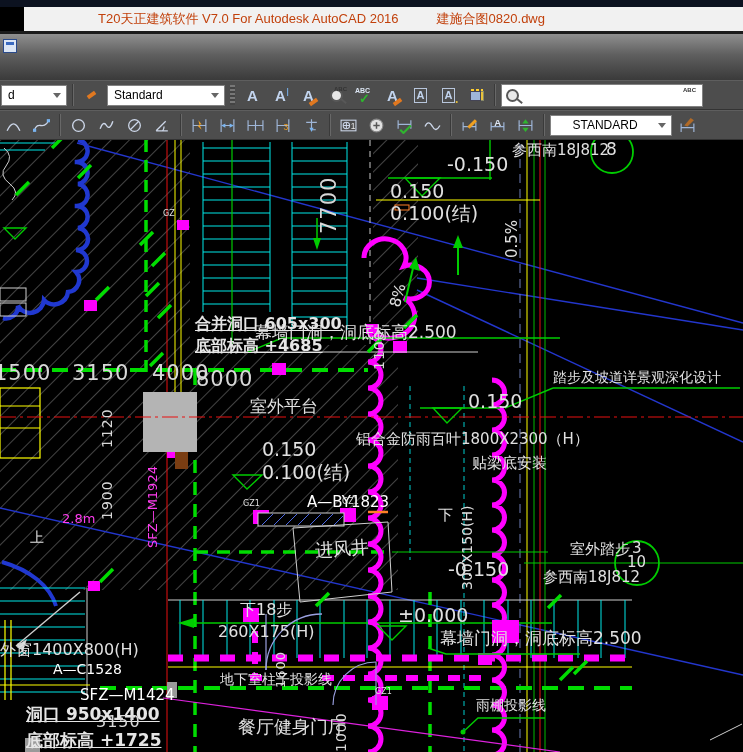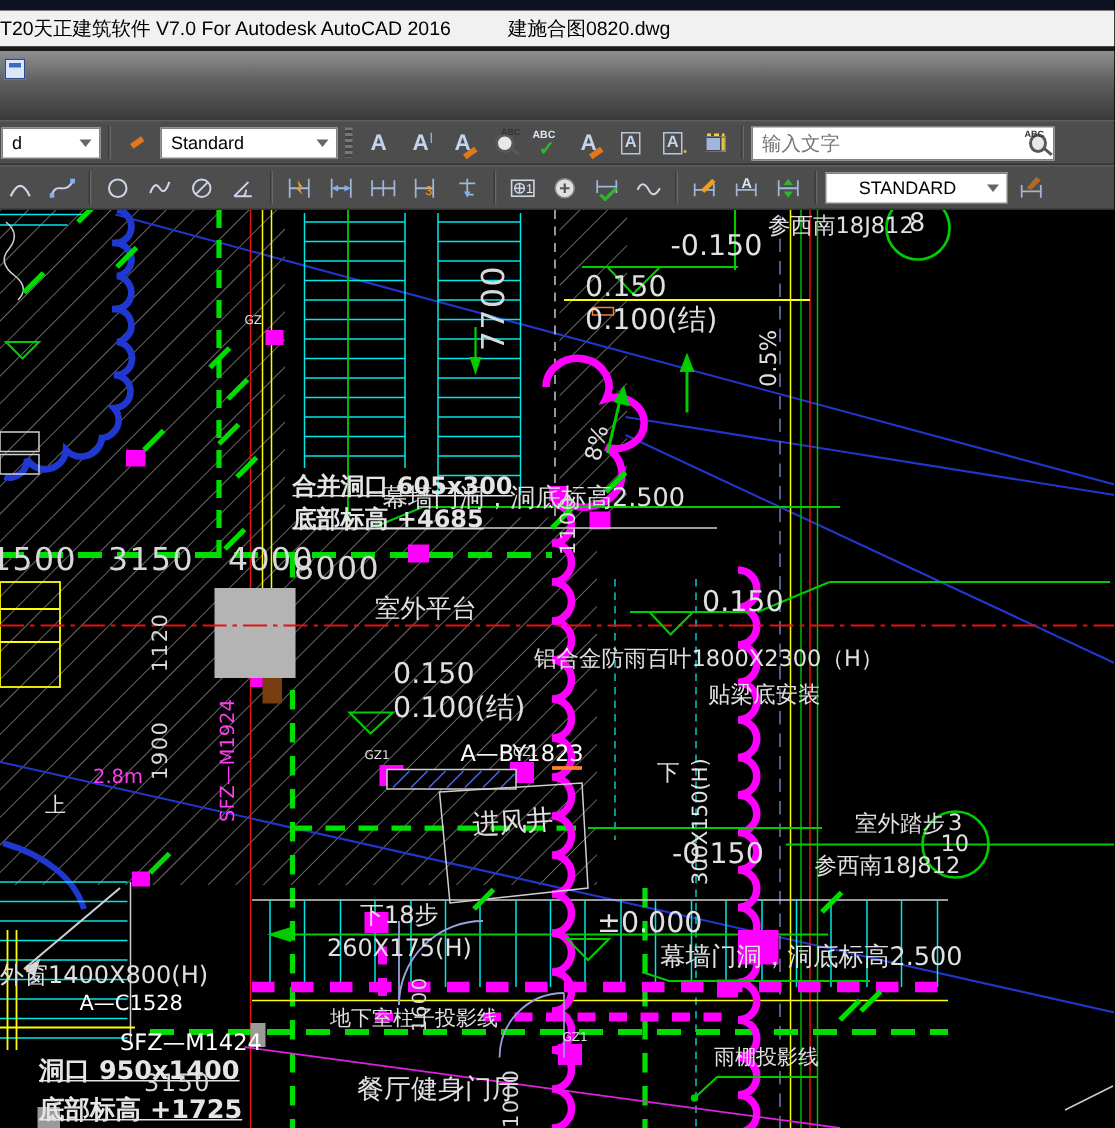--- a/index.html
+++ b/index.html
@@ -1,18 +1,18 @@
 <!DOCTYPE html>
 <html><head>
 <meta charset="utf-8">
 <style>
   html,body{margin:0;padding:0;}
   body{width:743px;height:752px;overflow:hidden;background:#000;font-family:"Liberation Sans",sans-serif;}
   .topstrip{height:7px;background:#0c1220;}
-  .titlebar{height:24px;background:#f1f1f1;display:flex;align-items:center;font-size:13px;color:#000000;}
+  .titlebar{height:24px;background:#f1f1f1;display:flex;align-items:center;padding-left:74px;font-size:13px;color:#c2410c;margin-left:24px;}
   .titlebar .doc{margin-left:38px;}
   .darkline{height:3px;background:#1b1b1b;}
   .menustrip{height:46px;background:linear-gradient(180deg,#8f8f8f 0%,#5f5f5f 45%,#3a3a3a 100%);position:relative;}
   .appmini{position:absolute;left:3px;top:5px;width:12px;height:12px;background:#dce6f4;border:1px solid #2a4a8a;}
   .appmini:after{content:"";display:block;margin:2px;height:3px;background:#3a6ac0;}
   .toolrow{height:30px;background:#4d4d4d;border-top:1px solid #5e5e5e;border-bottom:1px solid #333;display:flex;align-items:center;gap:3px;padding-left:1px;box-sizing:border-box;}
   .combo{background:#fff;border:1px solid #828282;height:21px;display:flex;align-items:center;font-size:12px;color:#000;padding-left:6px;justify-content:space-between;box-sizing:border-box;}
   .chev{width:0;height:0;border-left:4px solid transparent;border-right:4px solid transparent;border-top:5px solid #666;margin:0 5px;}
   .sep{width:1px;height:22px;background:#3a3a3a;border-right:1px solid #686868;margin:0 2px;}
   .grip{width:5px;height:20px;margin:0 2px;background:repeating-linear-gradient(180deg,#777 0 2px,#444 2px 4px);}
@@ -98,21 +98,20 @@
     </div>
   <div class="tbtn">
       <div class="layersicon">
         <div class="l3"></div>
         <div class="l2"></div>
         <div class="l1"></div>
       </div>
     </div>
   <div class="sep"></div>
   <div class="textinput">
-    <input placeholder="输入文字" style="">
     <div class="mag"></div>
       <span class="abctiny" style="right:6px">ABC</span>
   </div>
 </div>
 
 <div class="toolrow">
   <div class="tbtn">
       <svg width="17" height="17" viewBox="0 0 16 16">
         <path d="M2 13 Q8 0 14 13" stroke="#ccd6e8" fill="none" stroke-width="1.3"></path>
       </svg>
@@ -388,20 +387,21 @@
 
 <div class="t" style="left:512px;top:3px;font-size:15px">参西南18J812</div>
 <div class="t" style="left:606px;top:1px;font-size:17px">8</div>
 <div class="t" style="left:447px;top:15px;font-size:19px">-0.150</div>
 <div class="t" style="left:390px;top:42px;font-size:19px">0.150</div>
 <div class="t" style="left:390px;top:64px;font-size:19px">0.100(结)</div>
 <div class="t rv" style="left:505px;top:118px;font-size:15px">0.5%</div>
 <div class="t" style="left:388px;top:165px;font-size:15px;transform:rotate(-75deg);transform-origin:0 0">8%</div>
 <div class="t rv dim" style="left:318px;top:94px;font-size:21px">7700</div>
 <div class="t" style="left:255px;top:184px;font-size:17px">幕墙门洞，洞底标高2.500</div>
+<div class="t" style="left:553px;top:230px;font-size:14px">踏步及坡道详景观深化设计</div>
 <div class="t yel" style="left:195px;top:176px;font-size:16px">合并洞口 605x300</div>
 <div class="t yel" style="left:195px;top:198px;font-size:16px">底部标高 +4685</div>
 <div class="t dim" style="left:-6px;top:222px;font-size:21px">1500</div>
 <div class="t dim" style="left:72px;top:222px;font-size:21px">3150</div>
 <div class="t dim" style="left:152px;top:222px;font-size:21px">4000</div>
 <div class="t dim" style="left:196px;top:228px;font-size:21px">8000</div>
 <div class="t" style="left:250px;top:258px;font-size:17px">室外平台</div>
 <div class="t" style="left:468px;top:252px;font-size:19px">0.150</div>
 <div class="t" style="left:356px;top:292px;font-size:15px">铝合金防雨百叶1800X2300（H）</div>
 <div class="t" style="left:472px;top:316px;font-size:15px">贴梁底安装</div>

